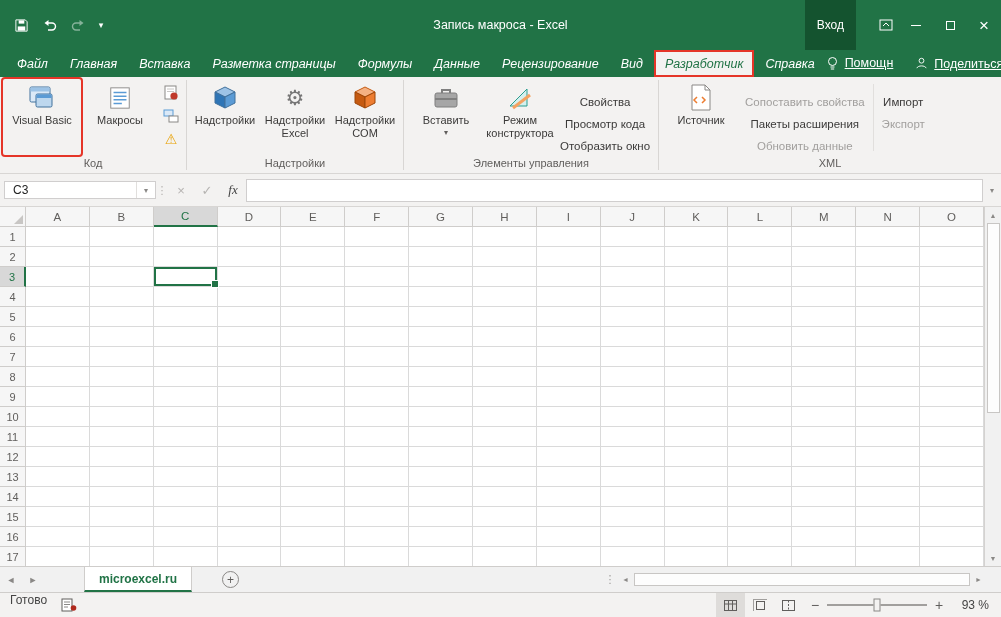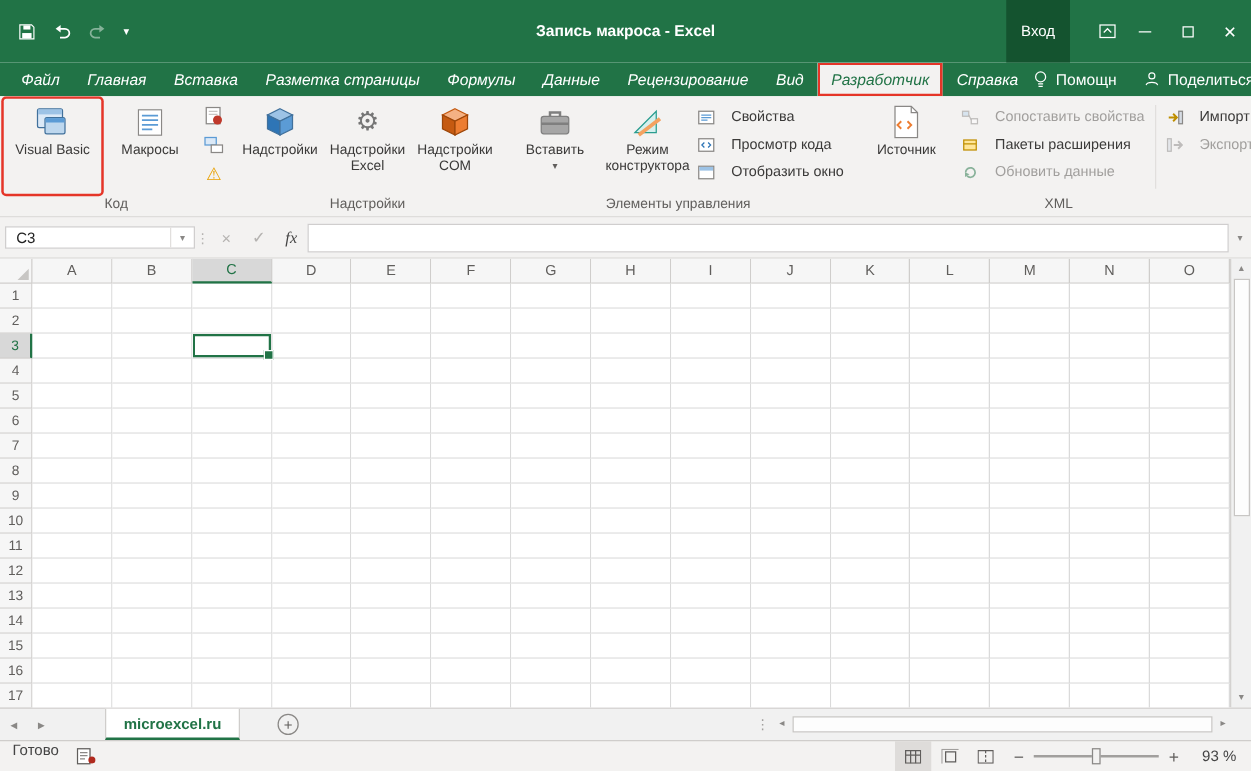--- a/index.html
+++ b/index.html
@@ -6,54 +6,54 @@
   html,body { width:1001px; height:617px; overflow:hidden; }
   body { font-family:"Liberation Sans","DejaVu Sans",sans-serif; font-size:12px; color:#3b3a39; background:#fff; }
   .app { width:1001px; height:617px; display:flex; flex-direction:column; }
 
   
   .titlebar { flex:0 0 35px; background:var(--green,#217346); display:flex; align-items:center; position:relative; color:#fff; }
   .qat { display:flex; align-items:center; gap:1px; padding-left:8px; z-index:2; }
   .tbtn { width:27px; height:27px; display:flex; align-items:center; justify-content:center; color:#fff; }
   .tbtn.dis { opacity:.45; }
   .qcaret { font-size:9px; width:18px; }
-  .wtitle { position:absolute; left:0; right:0; text-align:center; font-size:12.5px;font-weight:bold; }
+  .wtitle { position:absolute; left:0; right:0; text-align:center; font-size:12.5px; }
   .tbr { margin-left:auto; display:flex; align-items:center; height:100%; z-index:2; }
   .signin { background:#14532f; padding:18px 12px; font-size:12px; margin-right:16px; cursor:default; }
   .wmin,.wmax,.wclose { width:34px; height:100%; display:flex; align-items:center; justify-content:center; }
   .minbar { width:10px; border-top:1px solid #fff; display:inline-block; }
   .maxbox { width:9px; height:9px; border:1px solid #fff; display:inline-block; }
   .wclose span { font-size:17px; line-height:1; }
 
   
   .tabrow { flex:0 0 27px; background:var(--green,#217346); display:flex; align-items:stretch; color:#fff; padding-left:6px; }
   .tab { padding:0 11px; display:flex; align-items:center; font-size:12.5px; white-space:nowrap; cursor:default;font-style:italic; }
   .tab.selected { background:var(--ribbonbg,#f3f2f1); color:var(--green,#217346); box-shadow:inset 0 0 0 2px var(--red,#e53528); }
   .trr { margin-left:auto; display:flex; align-items:center; gap:22px; padding-right:14px; font-size:12.5px; }
-  .assist { display:flex; align-items:center; gap:6px; white-space:nowrap; }
+  .assist { display:flex; align-items:flex-start; gap:6px; white-space:nowrap;text-decoration:underline; }
 
   
   .ribbon { flex:0 0 97px; background:var(--ribbonbg,#f3f2f1); border-bottom:1px solid #d8d6d4; display:flex; align-items:stretch; overflow:hidden; }
   .rgroup { display:flex; flex-direction:column; }
   .rgroup.last { flex:1; }
   .gcontent { flex:1; display:flex; align-items:flex-start; padding:2px 3px 0; }
   .glabel { height:17px; line-height:15px; text-align:center; font-size:11px; color:#605e5c; }
   .gsep { width:1px; background:#d8d6d4; margin:3px 0; }
   .subsep { width:1px; background:#e1dfdd; margin:5px 3px; align-self:stretch; }
   .bigbtn { width:78px; height:76px; padding:4px 2px 0; display:flex; flex-direction:column; align-items:center; text-align:center; border-radius:2px; }
   .bigbtn.wide { width:70px; }
   .bicon { height:29px; display:flex; align-items:center; justify-content:center; margin-bottom:2px; }
   .blbl { font-size:11px; line-height:13px; color:#3b3a39; }
   .bcaret { font-size:8px; color:#605e5c; margin-top:1px; }
   .redbox { box-shadow:0 0 0 2px var(--red,#e53528); }
   .minicol { display:flex; flex-direction:column; gap:4px; padding:4px 2px 0; }
   .mini { width:20px; height:19px; display:flex; align-items:center; justify-content:center; }
   .warn { color:#e8a000; font-size:14px; line-height:1; }
   .scol { display:flex; flex-direction:column; padding-top:4px; }
-  .smallbtn { display:flex; align-items:center; gap:13px; height:22px; padding:0 5px; font-size:11.5px; color:#3b3a39; white-space:nowrap; }
+  .smallbtn { display:flex; align-items:center; gap:13px; height:22px; padding:0 5px; font-size:11.5px; color:#3b3a39; white-space:nowrap;flex-direction:column; }
   .smallbtn.dis { color:#a19f9d; }
   .smallbtn.dis svg { opacity:.5; }
   .gearglyph { font-size:21px; color:#767676; line-height:1; }
 
   
   .fbar { flex:0 0 33px; background:var(--ribbonbg,#f3f2f1); border-bottom:1px solid #d8d6d4; display:flex; align-items:center; padding-left:4px; }
   .namebox { width:152px; height:18px; background:#fff; border:1px solid #d0cece; display:flex; align-items:center; padding-left:8px; color:#222; }
   .nbcaret { margin-left:auto; color:#8a8886; font-size:8px; padding:0 7px; border-left:1px solid #e1dfdd; align-self:stretch; display:flex; align-items:center; }
   .fdots { width:12px; text-align:center; color:#b5b3b1; font-size:11px; }
   .fb { width:26px; height:23px; display:flex; align-items:center; justify-content:center; font-size:13px; }

